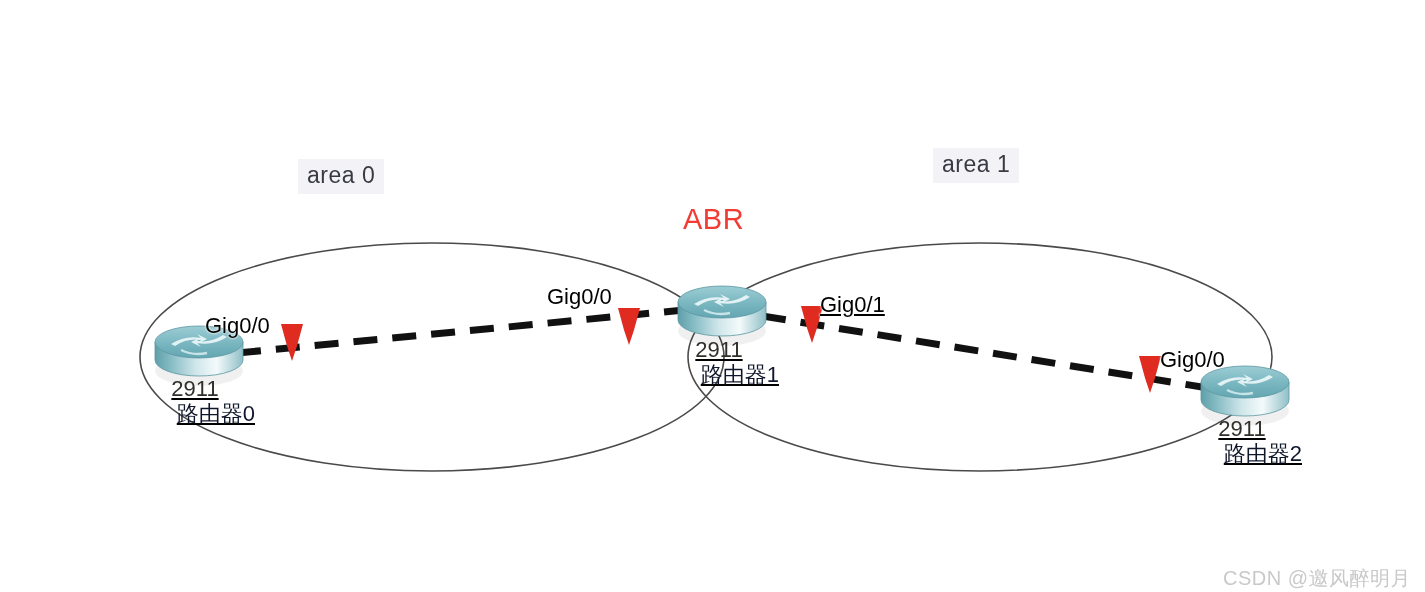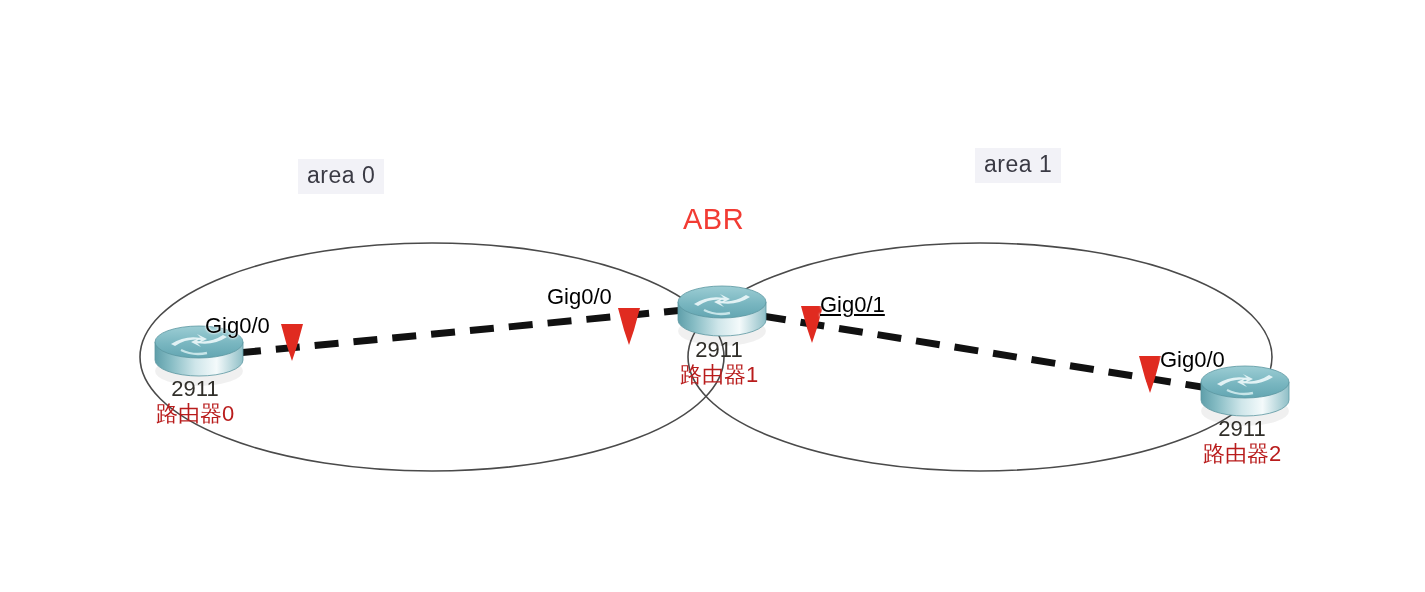--- a/index.html
+++ b/index.html
@@ -29,21 +29,21 @@
     position: absolute;
     font-family: "Liberation Sans", sans-serif;
     font-size: 23px;
     color: #3a3a44;
     background: #f2f2f7;
     padding: 3px 9px 5px 9px;
     letter-spacing: 0.5px;
     white-space: nowrap;
   }
   #area-0-label { left: 298px; top: 143px; }
-  #area-1-label { left: 975px; top: 132px; }
+  #area-1-label { left: 933px; top: 132px; }
 
   .abr-label {
     position: absolute;
     left: 683px;
     top: 187px;
     font-family: "Liberation Sans", sans-serif;
     font-size: 29px;
     color: #f23b33;
     letter-spacing: 0.5px;
     white-space: nowrap;
@@ -59,33 +59,35 @@
   }
   #iface-r0-g00 { left: 205px; top: 297px; }
   #iface-r1-g00 { left: 547px; top: 268px; }
   #iface-r1-g01 { left: 820px; top: 276px; text-decoration: underline; }
   #iface-r2-g00 { left: 1160px; top: 331px; }
 
   .device {
     position: absolute;
     width: 120px;
     text-align: center;
+    text-decoration: underline;
   }
   .device-icon {
     position: relative;
     width: 88px;
     height: 56px;
     margin: 0 auto;
   }
   .device-name {
     font-family: "Liberation Sans", sans-serif;
     font-size: 22px;
-    color: #b91c1c;
+    color: #0f172a;
     line-height: 1.12;
     white-space: nowrap;
+    text-align: right;
   }
   .device-model {
     font-family: "Liberation Sans", sans-serif;
     font-size: 22px;
     color: #312f2a;
     line-height: 1.12;
     white-space: nowrap;
   }
   #device-router0 { left: 135px; top: 305px; }
   #device-router1 { left: 659px; top: 266px; }
@@ -200,14 +202,15 @@
     <div class="device-model">2911</div>
     <div class="device-name">路由器1</div>
   </div>
 
   <div class="device" id="device-router2">
     <div class="device-icon"></div>
     <div class="device-model">2911</div>
     <div class="device-name">路由器2</div>
   </div>
 
+  <div class="watermark">CSDN @邀风醉明月</div>
 
 </div>
 
 </body></html>

